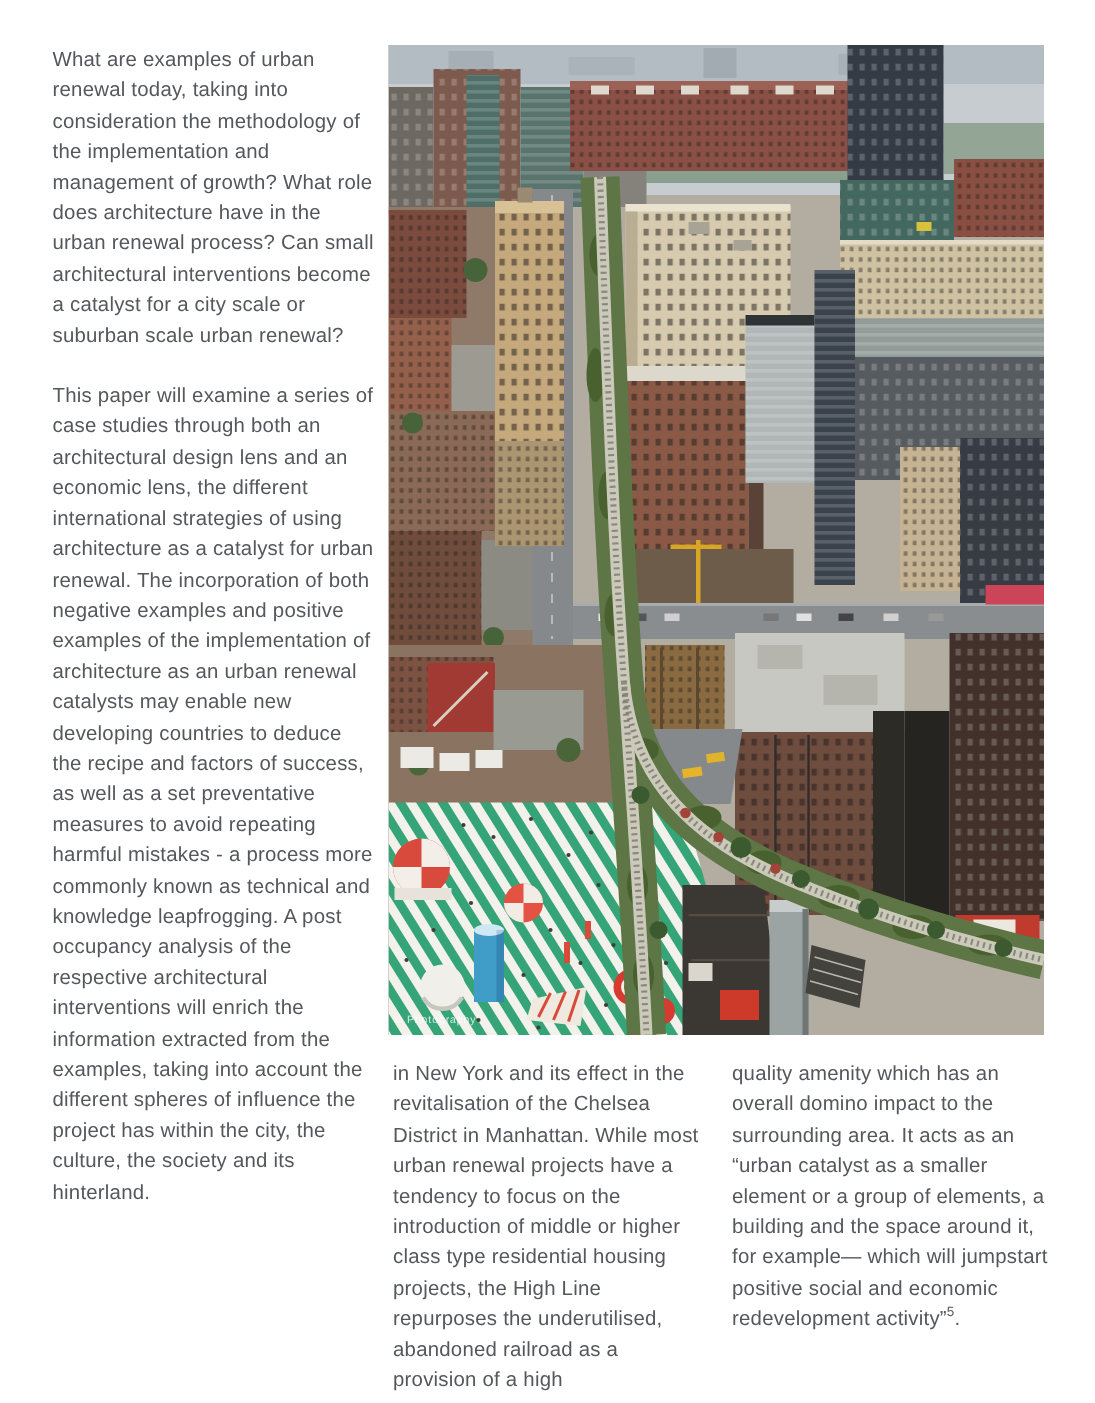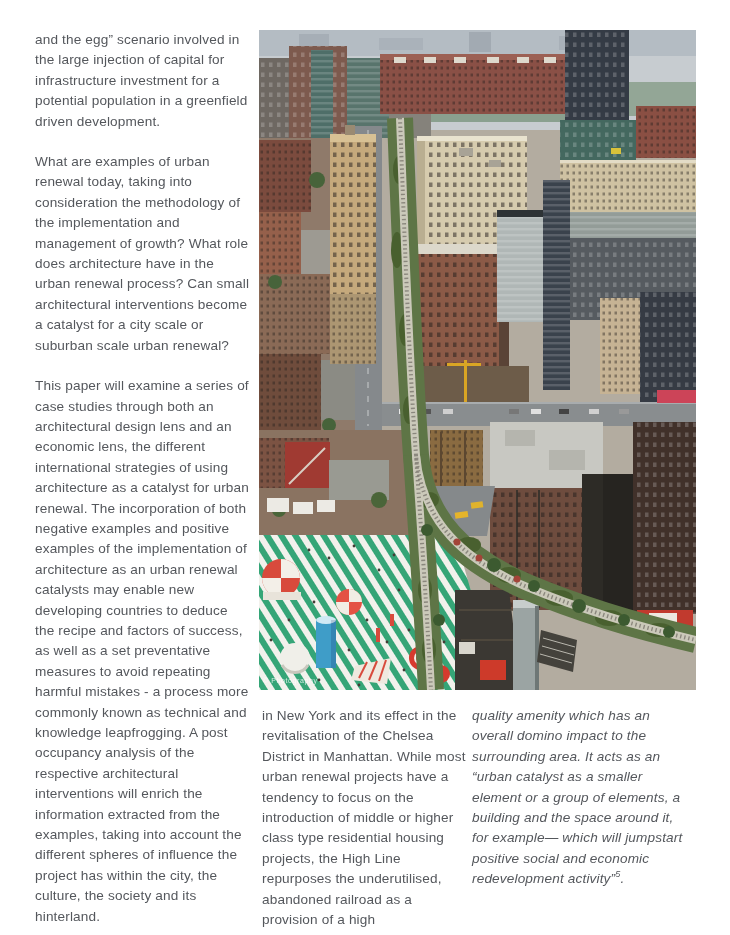--- a/index.html
+++ b/index.html
@@ -4,35 +4,34 @@
 <style>
   html,body{margin:0;padding:0;background:#ffffff;}
   body{width:730px;height:935px;overflow:hidden;position:relative;
        font-family:"Liberation Sans","DejaVu Sans",sans-serif;}
   .page{position:absolute;inset:0;background:#ffffff;}
   .textcol{position:absolute;color:#54575c;font-size:13.6px;line-height:20.4px;
            letter-spacing:0.15px;font-weight:400;}
   .textcol p{margin:0 0 20px 0;}
   #col-left{left:35px;top:30px;width:215px;}
   #col-mid{left:262px;top:706px;width:204px;}
-  #col-right{left:472px;top:706px;width:214px;font-style:italic;}
+  #col-right{left:488px;top:706px;width:214px;}
   sup{font-size:9px;line-height:0;}
   .photo{position:absolute;left:259px;top:30px;width:437px;height:660px;
          overflow:hidden;background:#b3aca0;}
   .photo svg{display:block;width:437px;height:660px;}
   .watermark{position:absolute;left:4px;bottom:6px;font-size:7px;
              color:rgba(255,255,255,0.78);letter-spacing:0.6px;}
 </style>
 </head>
 <body>
 
 <div class="page">
 
   <div id="col-left" class="textcol">
-    <p>and the egg” scenario involved in the large injection of capital for infrastructure investment for a potential population in a greenfield driven development.</p>
     <p>What are examples of urban renewal today, taking into consideration the methodology of the implementation and management of growth? What role does architecture have in the urban renewal process? Can small architectural interventions become a catalyst for a city scale or suburban scale urban renewal?</p>
     <p>This paper will examine a series of case studies through both an architectural design lens and an economic lens, the different international strategies of using architecture as a catalyst for urban renewal. The incorporation of both negative examples and positive examples of the implementation of architecture as an urban renewal catalysts may enable new developing countries to deduce the recipe and factors of success, as well as a set preventative measures to avoid repeating harmful mistakes - a process more commonly known as technical and knowledge leapfrogging. A post occupancy analysis of the respective architectural interventions will enrich the information extracted from the examples, taking into account the different spheres of influence the project has within the city, the culture, the society and its hinterland.</p>
 
   </div>
 
   <div class="photo">
     <svg viewBox="0 0 437 660" preserveAspectRatio="none">
       <defs>
         <pattern id="carn" width="12" height="12" patternUnits="userSpaceOnUse" patternTransform="rotate(-32)">
           <rect width="12" height="12" fill="#f2f1ec"></rect>

